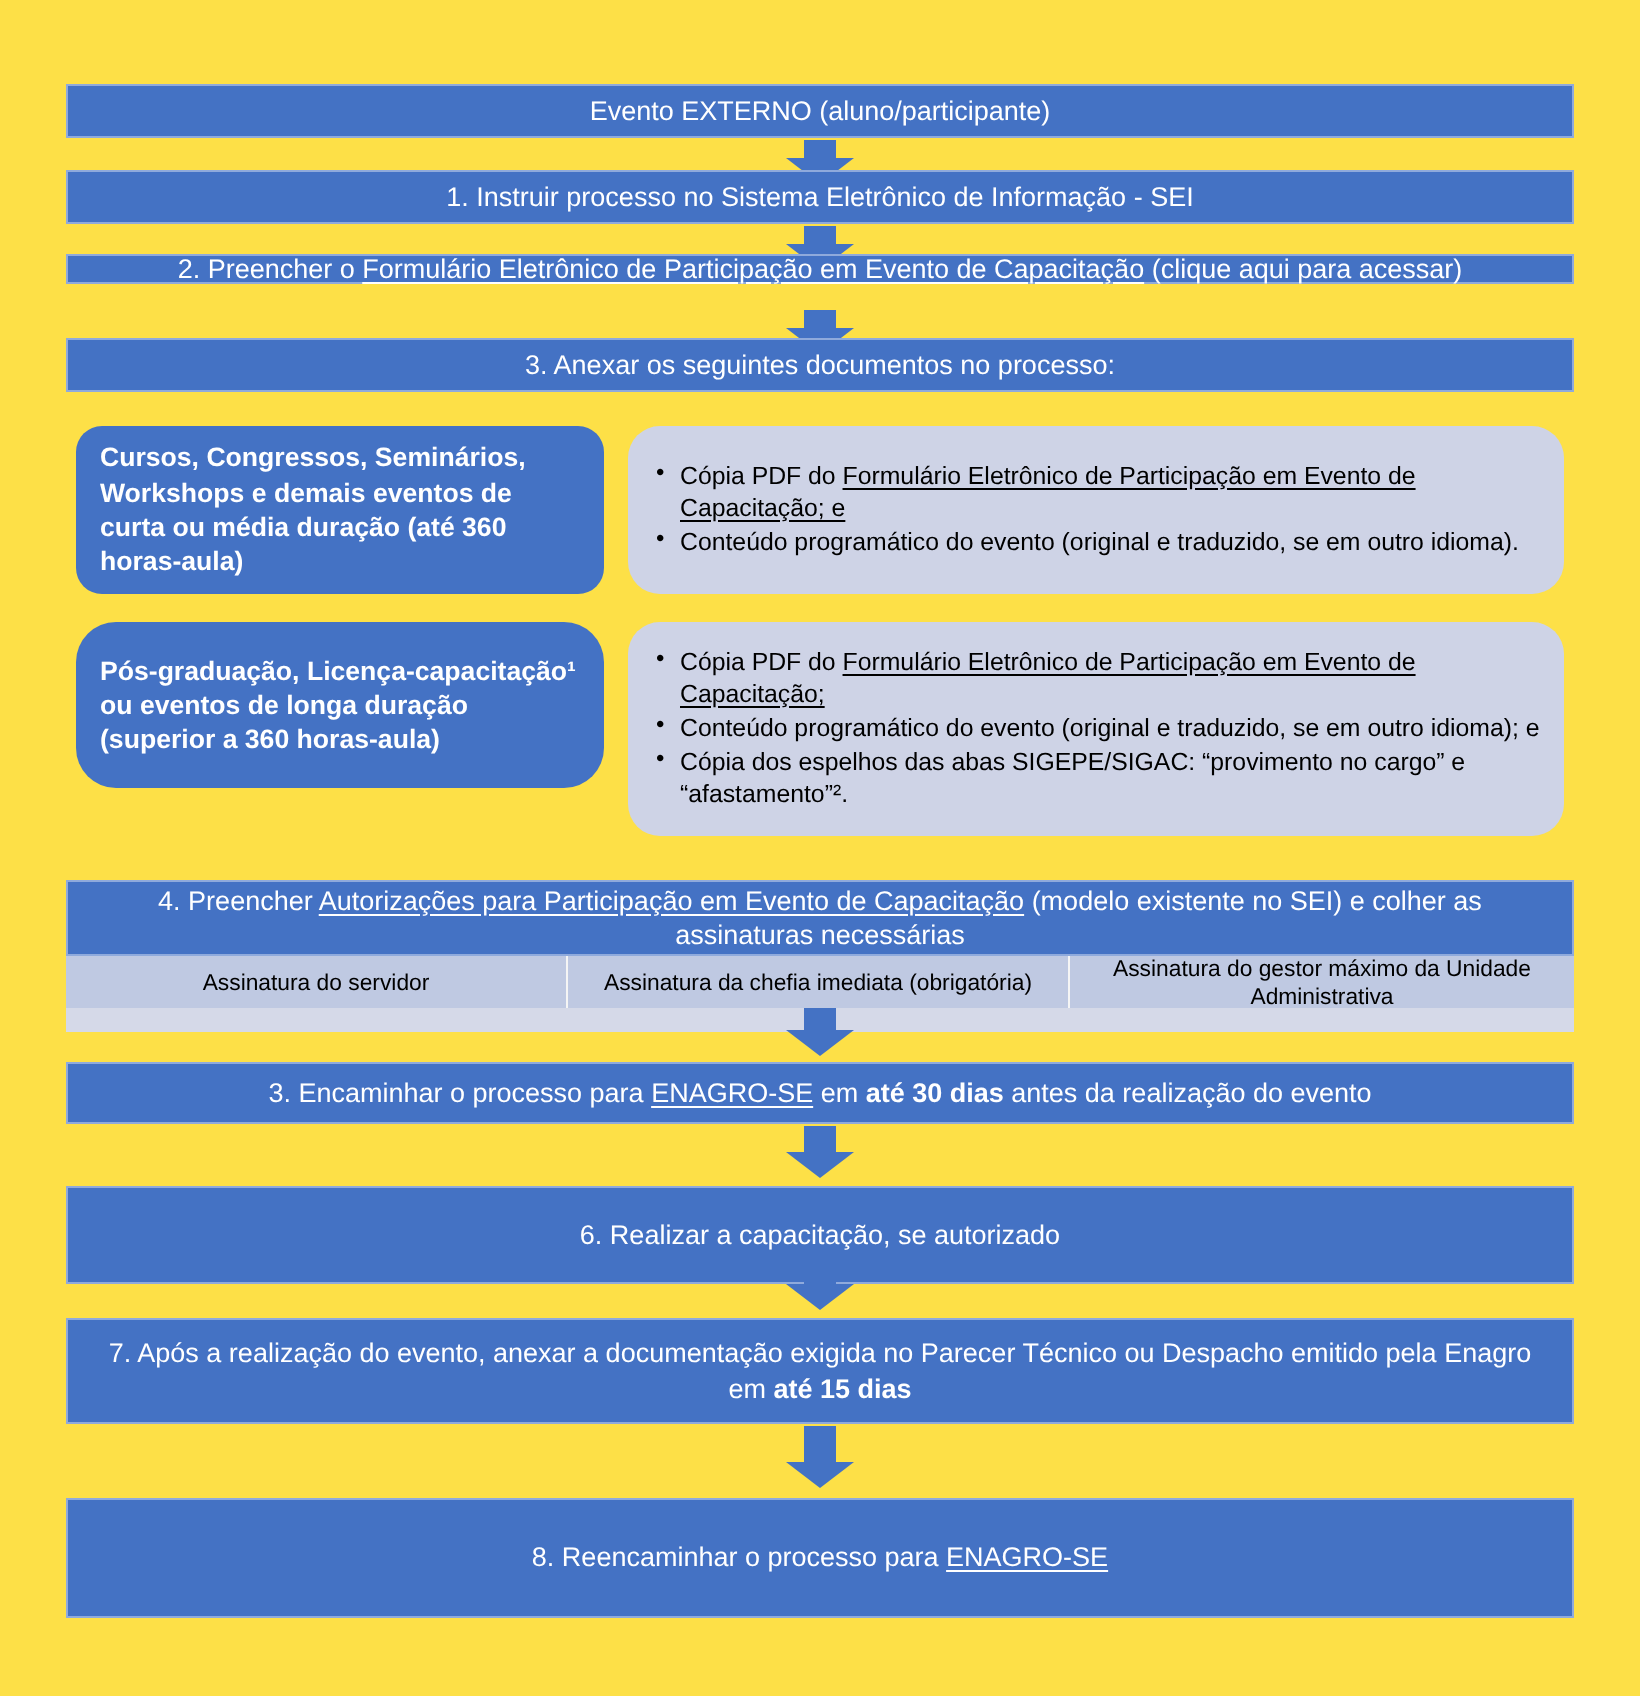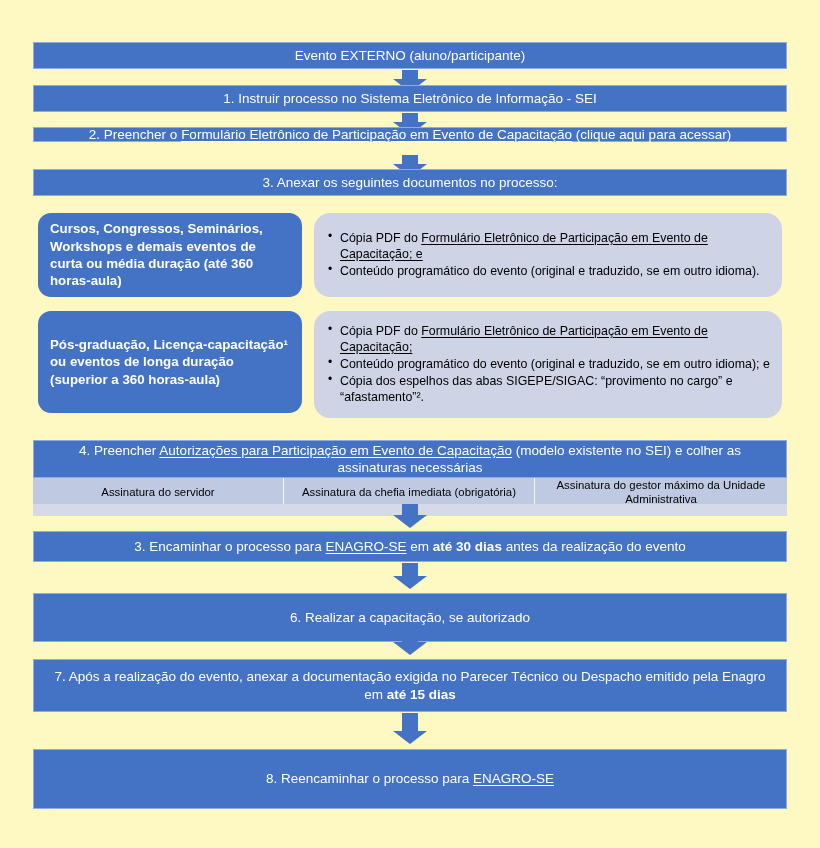--- a/index.html
+++ b/index.html
@@ -11,21 +11,21 @@
     width: 820px;
     height: 848px;
     font-family: "Liberation Sans", sans-serif;
     -webkit-font-smoothing: antialiased;
     overflow: hidden;
   }
   .canvas {
     position: relative;
     width: 820px;
     height: 848px;
-    background: #fef9c3;
+    background: #fde047;
   }
 
   
   .pbox {
     position: absolute;
     left: 33px;
     width: 754px;
     box-sizing: border-box;
     background: #4472c4;
     border: 1px solid #8faadc;
@@ -186,21 +186,21 @@
     <div>Cursos, Congressos, Seminários, Workshops e demais eventos de curta ou média duração (até 360 horas-aula)</div>
   </div>
 
   <div class="branch-docs" style="top:213px;height:84px;">
     <ul>
       <li><span>Cópia PDF do </span><u class="lnk">Formulário Eletrônico de Participação em Evento de Capacitação; e</u></li>
       <li><span>Conteúdo programático do evento (original e traduzido, se em outro idioma).</span></li>
     </ul>
   </div>
 
-  <div class="branch-cat" style="top:311px;height:102px;">
+  <div class="branch-cat" style="top:311px;height:83px;border-radius:20px;">
     <div>Pós-graduação, Licença-capacitação¹ ou eventos de longa duração (superior a 360 horas-aula)</div>
   </div>
 
   <div class="branch-docs" style="top:311px;height:107px;">
     <ul>
       <li><span>Cópia PDF do </span><u class="lnk">Formulário Eletrônico de Participação em Evento de Capacitação;</u></li>
       <li><span>Conteúdo programático do evento (original e traduzido, se em outro idioma); e</span></li>
       <li><span>Cópia dos espelhos das abas SIGEPE/SIGAC: “provimento no cargo” e “afastamento”².</span></li>
     </ul>
   </div>

